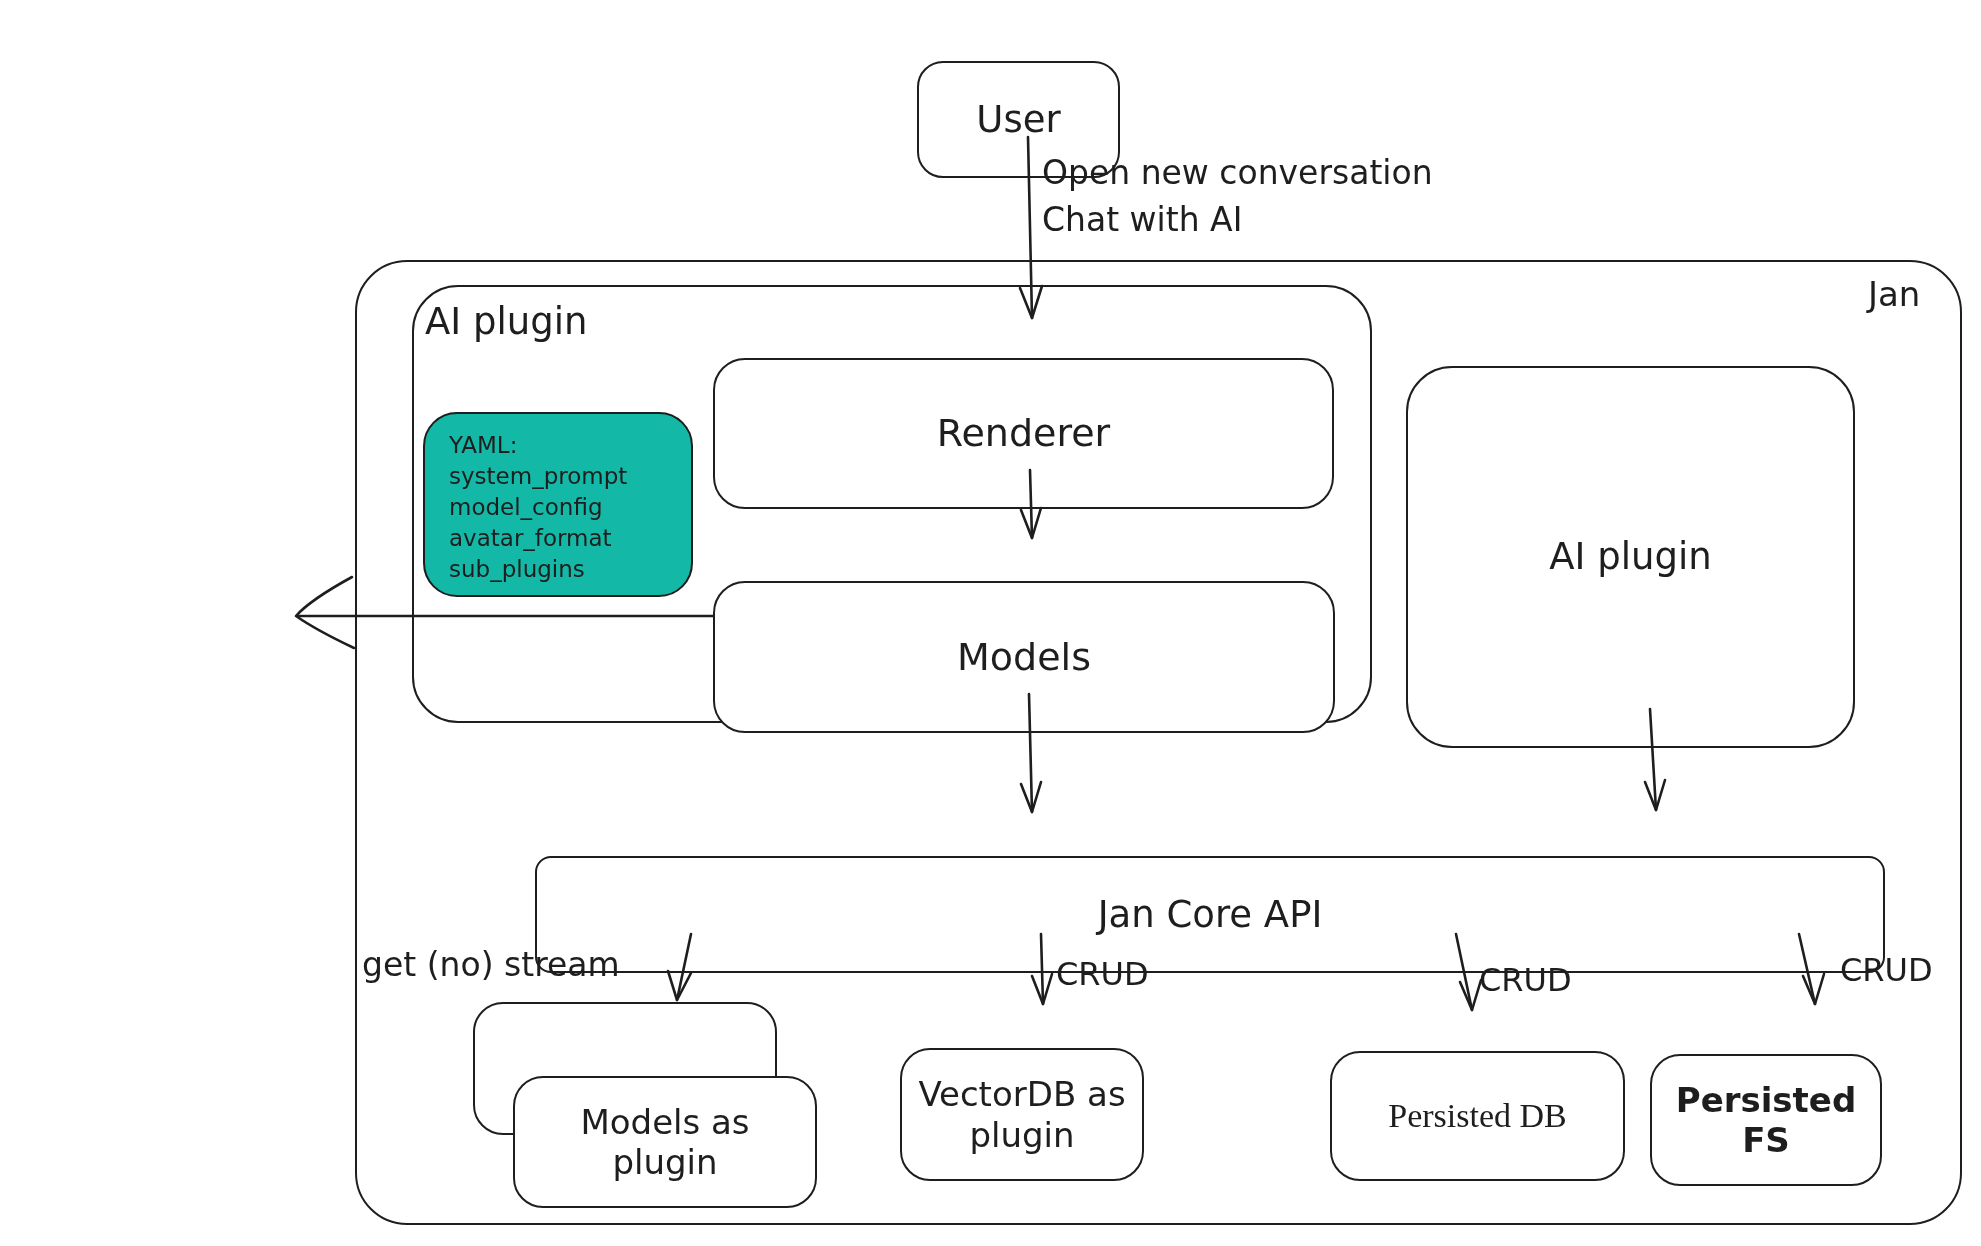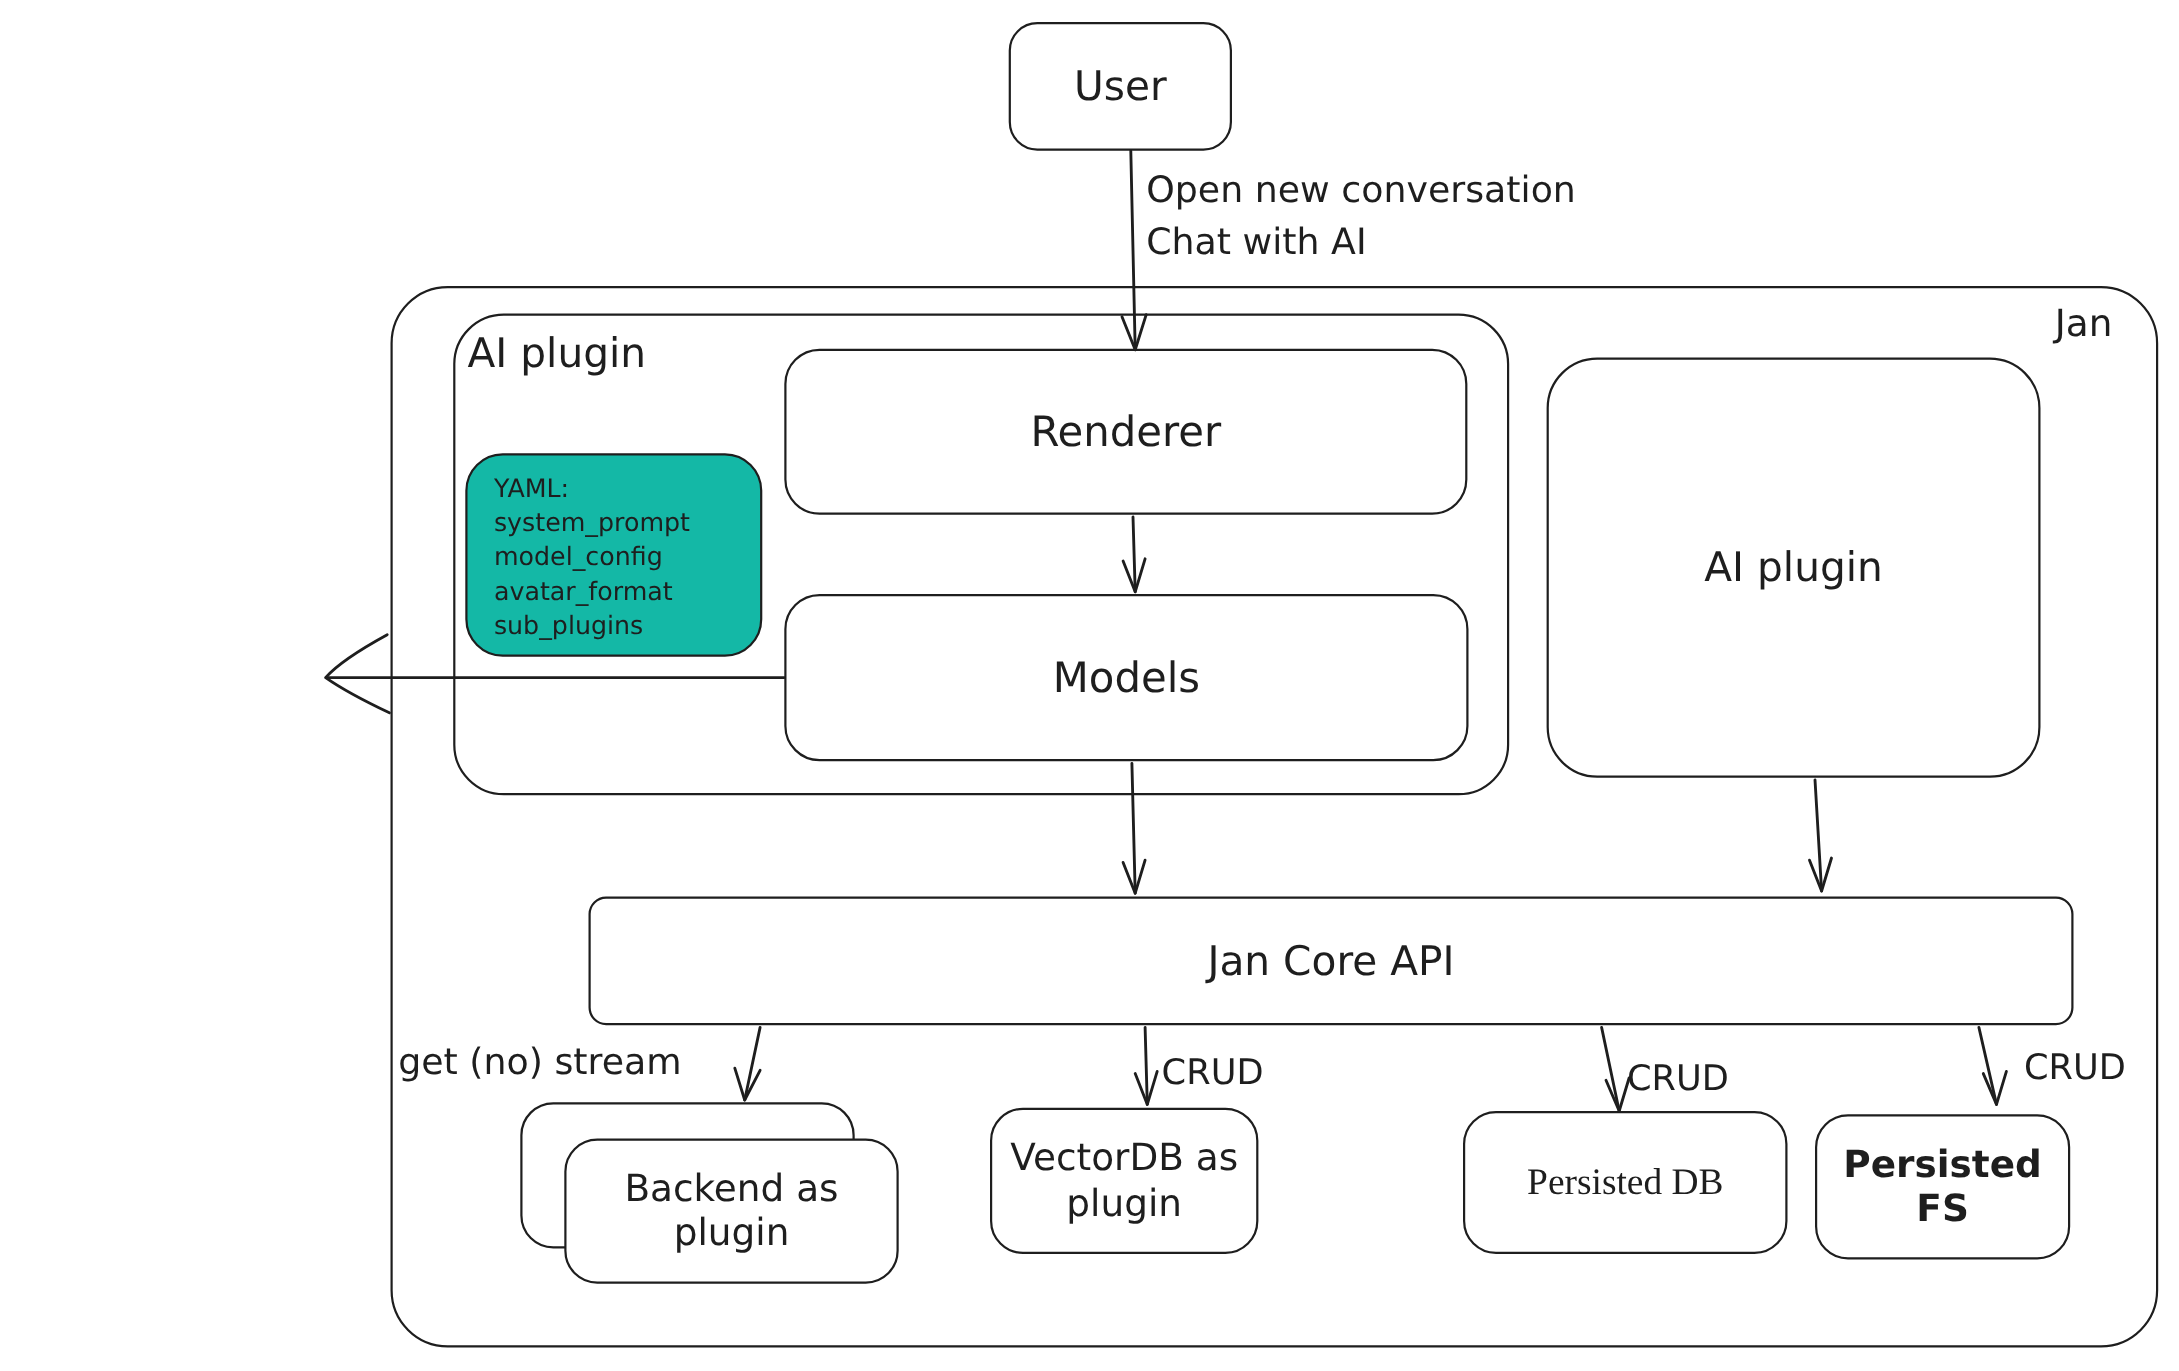--- a/index.html
+++ b/index.html
@@ -16,20 +16,21 @@
     position: absolute;
     border: 2.6px solid #1e1e1e;
     background: #ffffff;
     display: flex;
     align-items: center;
     justify-content: center;
     text-align: center;
     box-sizing: border-box;
     line-height: 1.18;
     white-space: pre-line;
+    margin-top: 41px;
   }
   .container-box {
     position: absolute;
     border: 2.6px solid #1e1e1e;
     background: transparent;
     box-sizing: border-box;
   }
   .corner-label {
     position: absolute;
     font-size: 34px;
@@ -91,21 +92,21 @@
   <div class="node" style="left:1406px; top:325px; width:449px; height:382px; border-radius:46px; font-size:37px;">
     <span>AI plugin</span>
   </div>
 
   <div class="node" style="left:535px; top:815px; width:1350px; height:117px; border-radius:16px; font-size:37px;">
     <span>Jan Core API</span>
   </div>
 
   <div class="container-box" style="left:473px; top:1002px; width:304px; height:133px; border-radius:30px; background:#ffffff;"></div>
   <div class="node" style="left:513px; top:1035px; width:304px; height:132px; border-radius:30px; font-size:34px;">
-    <span>Backend as
+    <span>Models as
 plugin</span>
   </div>
 
   <div class="node" style="left:900px; top:1007px; width:244px; height:133px; border-radius:30px; font-size:34px;">
     <span>VectorDB as
 plugin</span>
   </div>
 
   <div class="node" style="left:1330px; top:1010px; width:295px; height:130px; border-radius:30px; font-size:34px;font-family:Liberation Serif, serif;">
     <span>Persisted DB</span>

